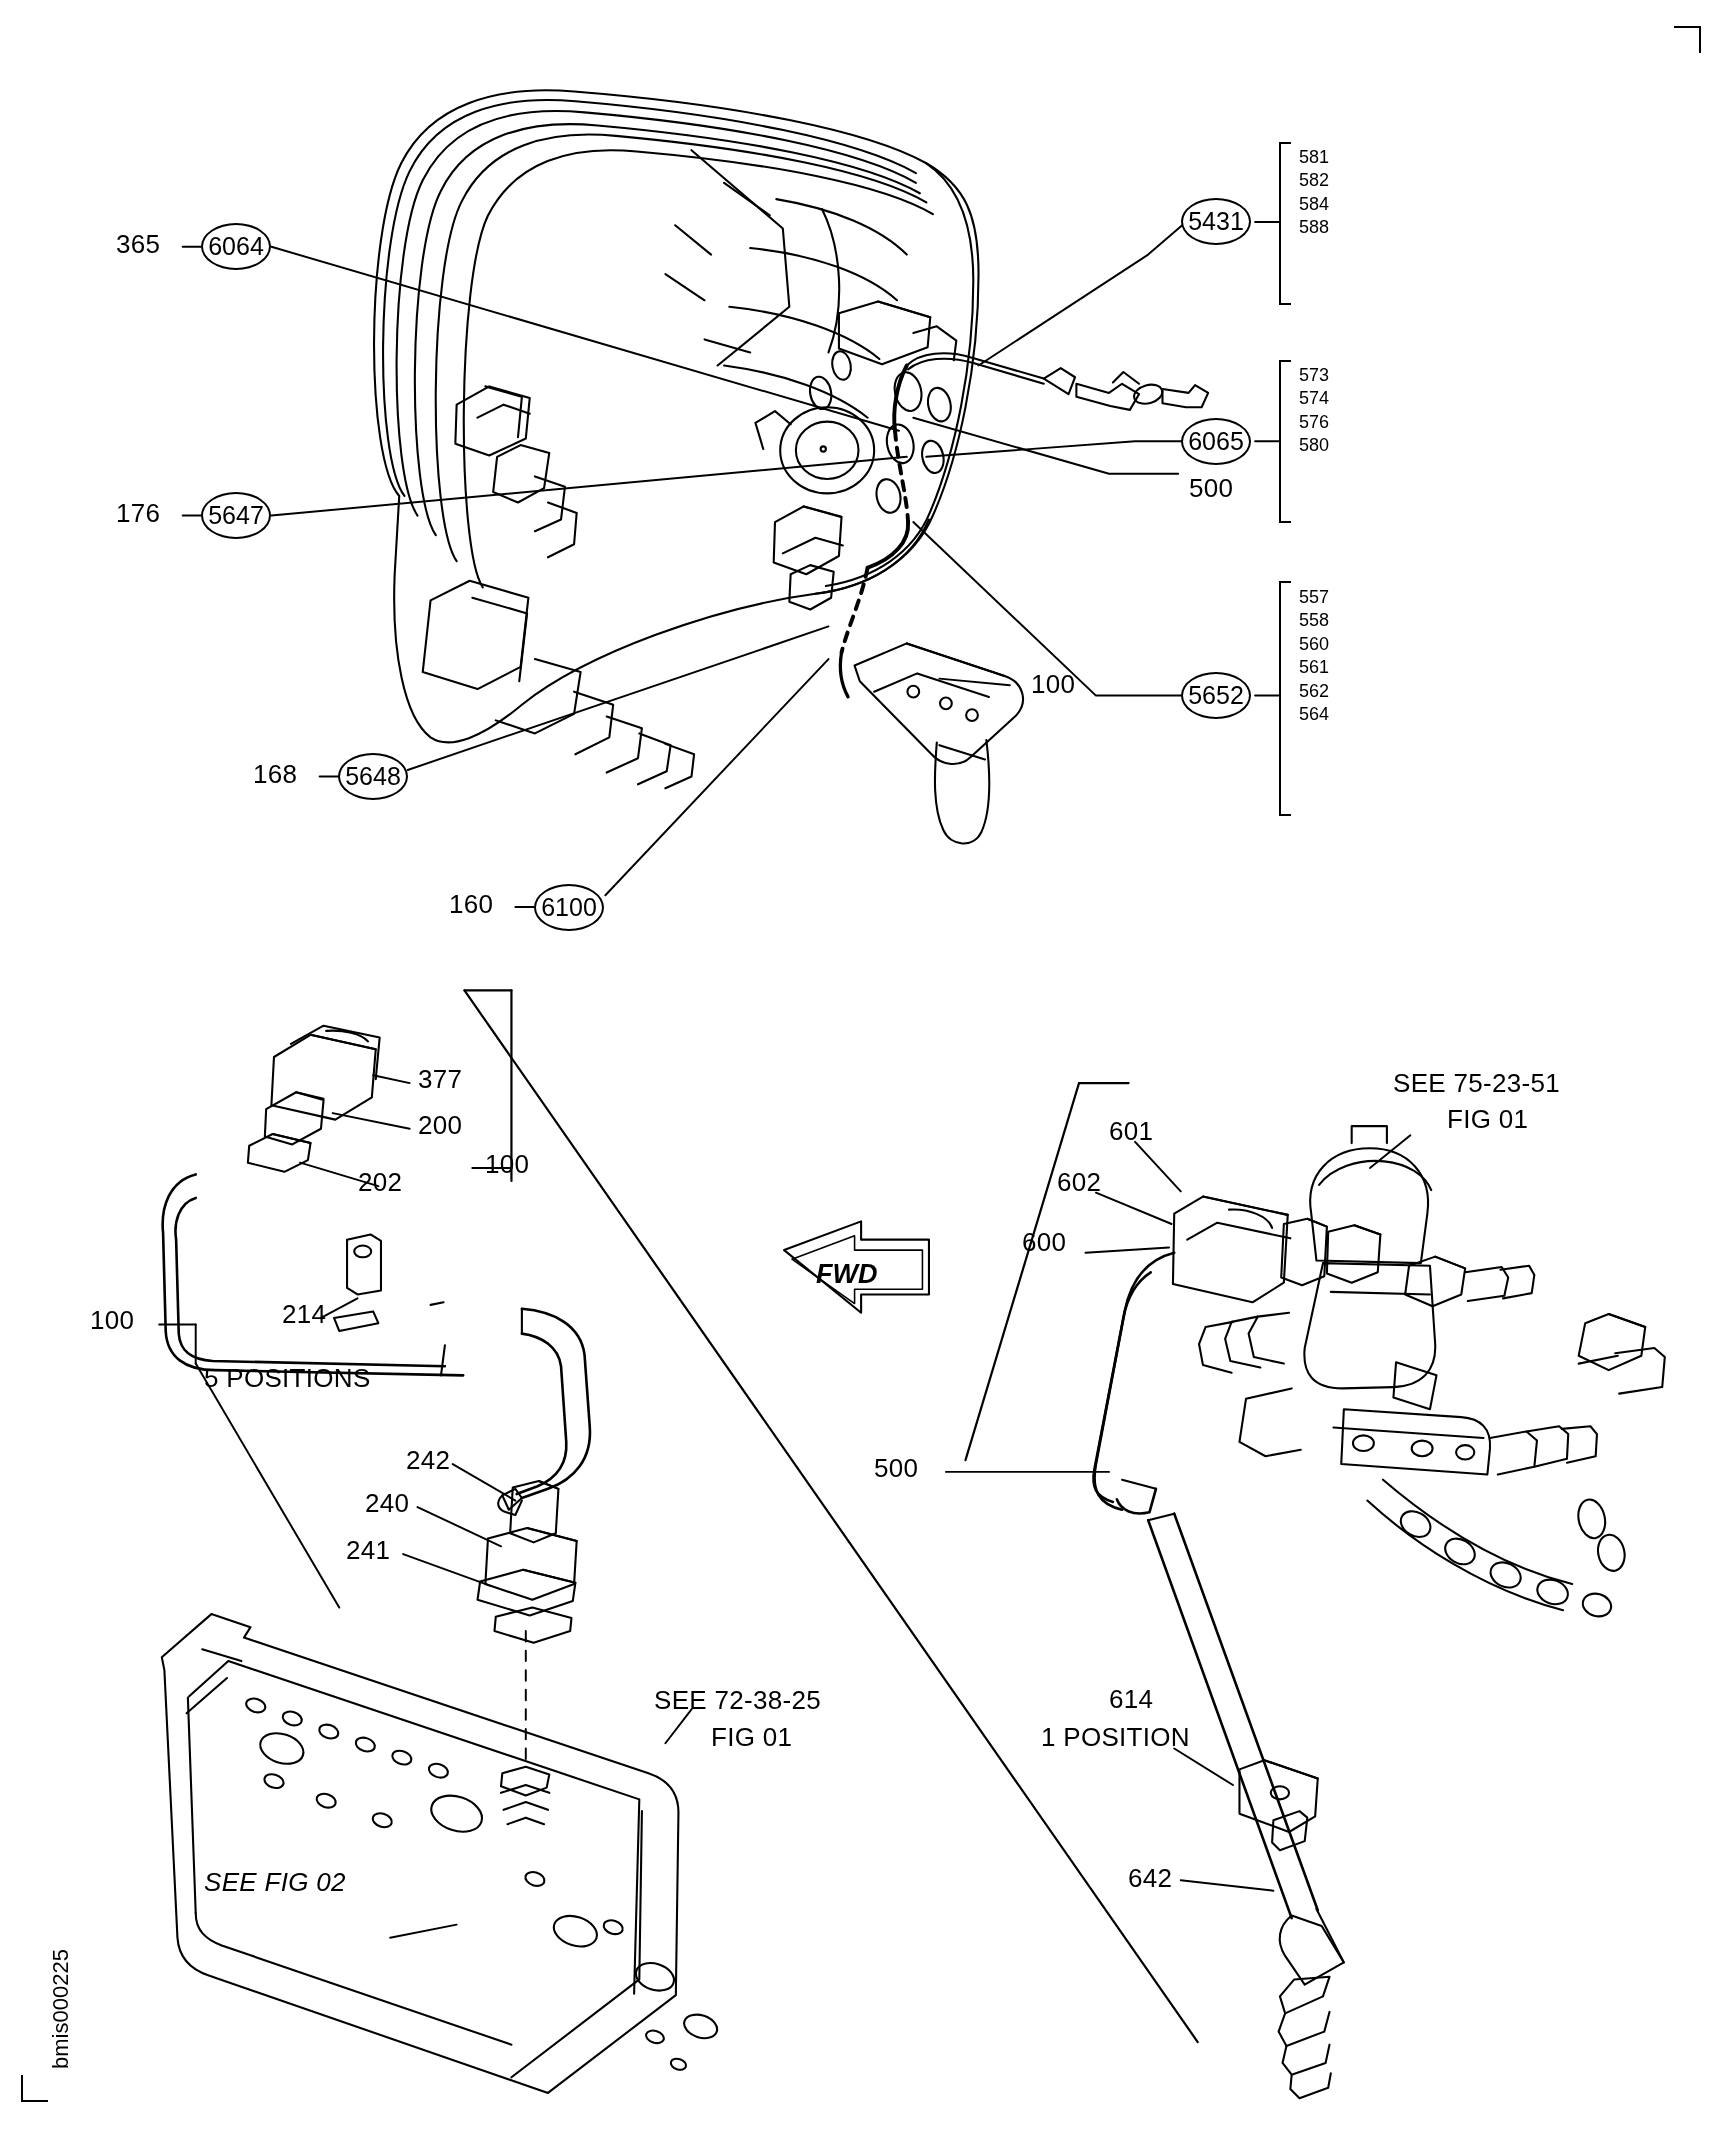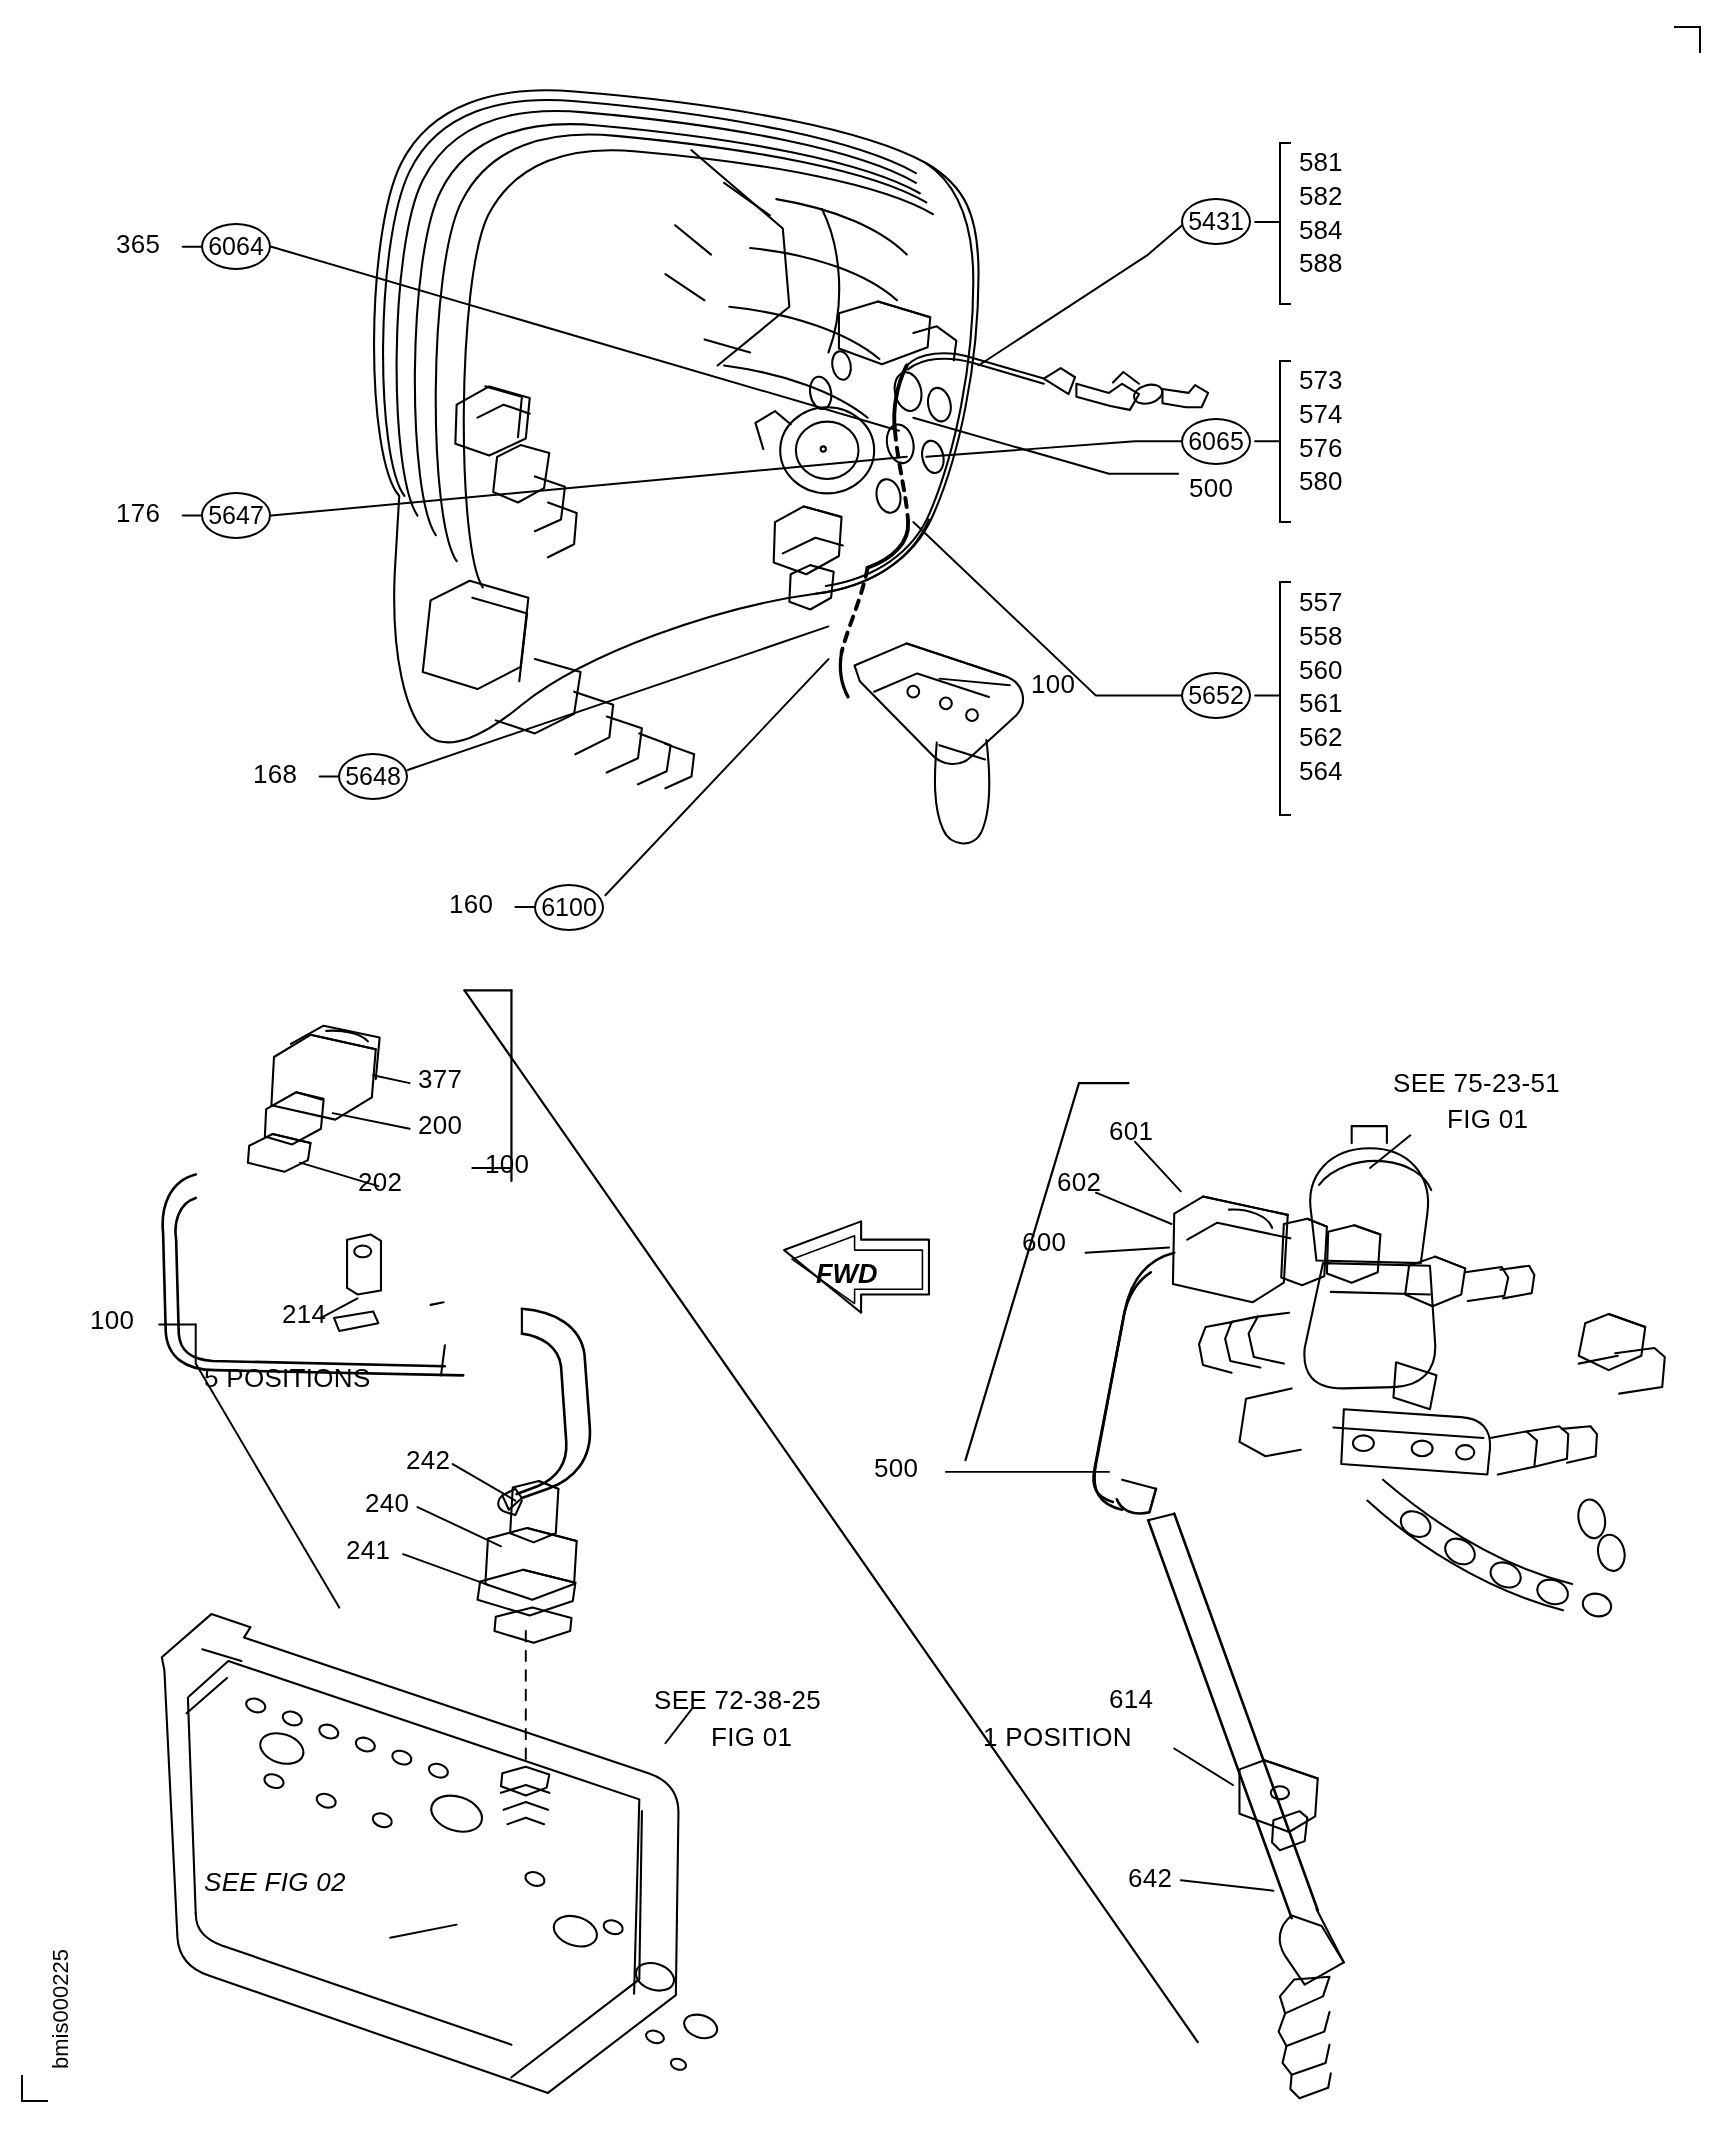--- a/index.html
+++ b/index.html
@@ -44,21 +44,21 @@
   .bracket {
     position: absolute;
     border-left: 2.6px solid #000;
     border-top: 2.6px solid #000;
     border-bottom: 2.6px solid #000;
     box-sizing: border-box;
     width: 11.7px;
   }
   .stack {
     position: absolute;
-    font-size: 26px;
+    font-size: 18px;
     line-height: 1.30;
     white-space: pre;
   }
   .linewrap { position:absolute; left:0; top:0; width:1732px; height:2129px; pointer-events:none; }
   .sidecode {
     position: absolute;
     font-size: 22px;
     transform: rotate(-90deg);
     transform-origin: left top;
     white-space: nowrap;
@@ -428,19 +428,19 @@
 
   <div class="fwd-text" style="left:816px; top:1259px;">FWD</div>
 
   <div class="lbl num" style="left:1109px; top:1117px;">601</div>
   <div class="lbl num" style="left:1057px; top:1168px;">602</div>
   <div class="lbl num" style="left:1022px; top:1228px;">600</div>
   <div class="lbl num" style="left:1393px; top:1069px;">SEE 75-23-51</div>
   <div class="lbl num" style="left:1447px; top:1105px;">FIG 01</div>
   <div class="lbl num" style="left:874px; top:1454px;">500</div>
   <div class="lbl num" style="left:1109px; top:1685px;">614</div>
-  <div class="lbl num" style="left:983px; top:1723px;text-align:right;">1 POSITION</div>
+  <div class="lbl num" style="left:1041px; top:1723px;text-align:right;">1 POSITION</div>
   <div class="lbl num" style="left:1128px; top:1864px;">642</div>
 
   <div class="sidecode" style="left:48px; top:2069px;">bmis000225</div>
 
 </div>
 
 
 </body></html>

